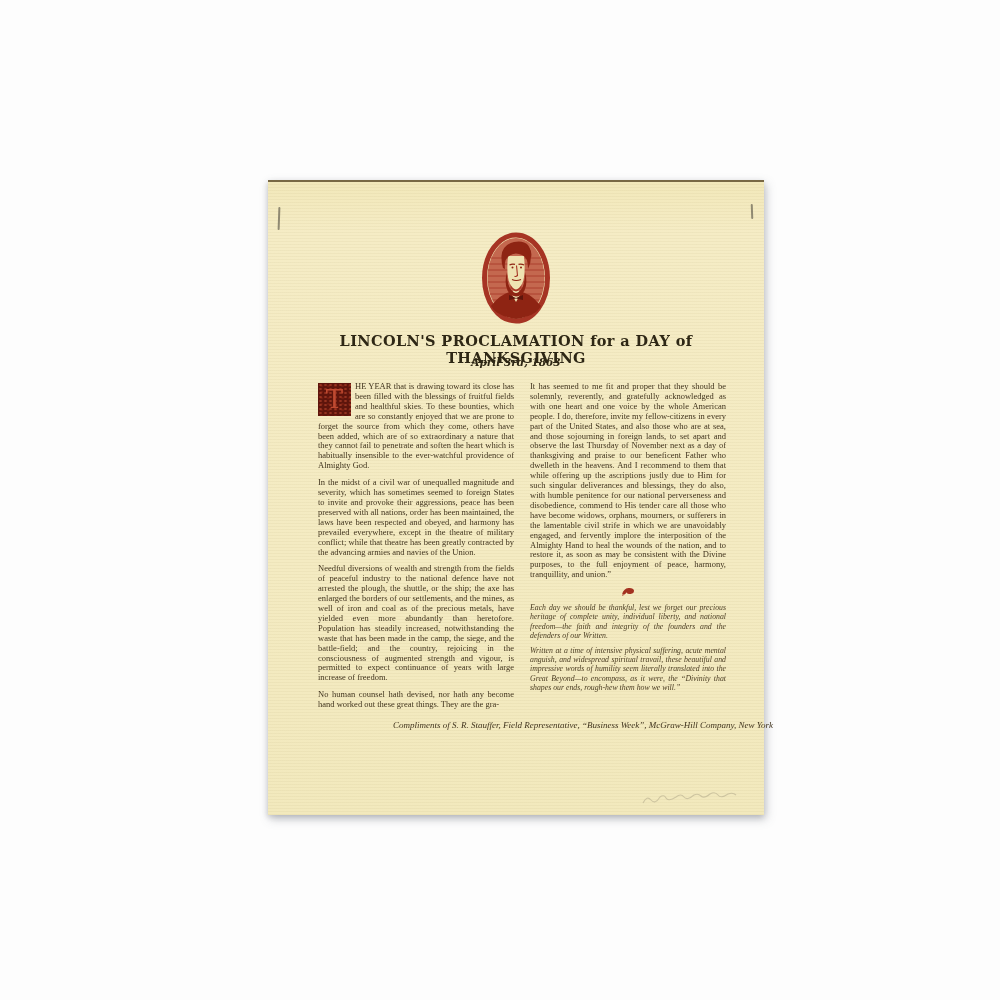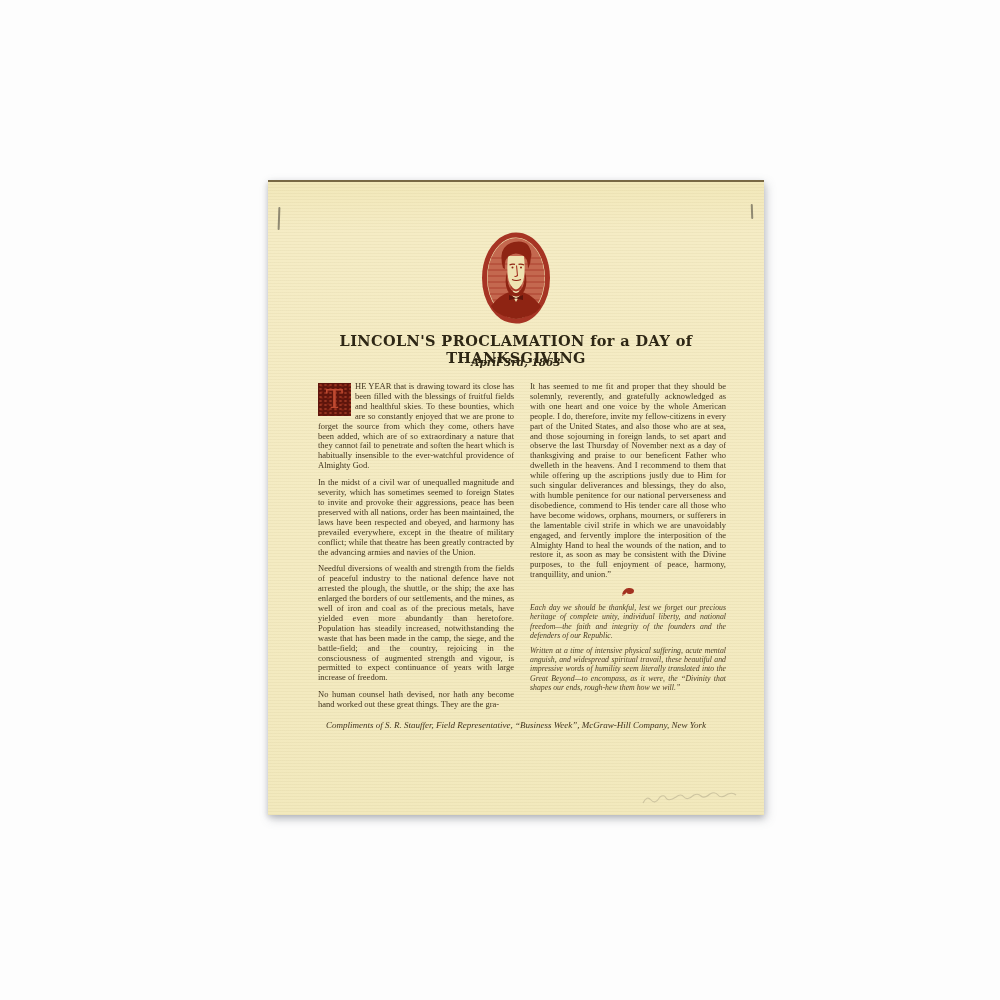--- a/index.html
+++ b/index.html
@@ -84,24 +84,25 @@
     font-style: italic;
     font-size: 7.8px !important;
     line-height: 9.2px !important;
     color: #4a3c22;
     margin-bottom: 6px !important;
   }
 
   
   .credit {
     position: absolute; top: 538px; left: 0; width: 100%;
-    text-align: center;
+    text-align: right;
     font-style: italic;
     font-size: 9px;
     color: #41341e;
+    padding-left: 9px;
   }
 
   
   .pencil { position: absolute; left: 372px; top: 610px; opacity: 0.75; }
 </style>
 </head>
 <body>
 
 <div class="stage">
   <div class="paper">
@@ -151,21 +152,21 @@
       </div>
 
       <div class="col">
         <p>It has seemed to me fit and proper that they should be solemnly, reverently, and gratefully acknowledged as with one heart and one voice by the whole American people.  I do, therefore, invite my fellow-citizens in every part of the United States, and also those who are at sea, and those sojourning in foreign lands, to set apart and observe the last Thursday of November next as a day of thanksgiving and praise to our beneficent Father who dwelleth in the heavens.  And I recommend to them that while offering up the ascriptions justly due to Him for such singular deliverances and blessings, they do also, with humble penitence for our national perverseness and disobedience, commend to His tender care all those who have become widows, orphans, mourners, or sufferers in the lamentable civil strife in which we are unavoidably engaged, and fervently implore the interposition of the Almighty Hand to heal the wounds of the nation, and to restore it, as soon as may be consistent with the Divine purposes, to the full enjoyment of peace, harmony, tranquillity, and union.”</p>
 
         <svg class="ornament" viewBox="0 0 14 9" width="14" height="9">
           <path d="M1 7.5 Q2.5 1.5 7.5 1 Q12.5 0.7 13 3.5 Q13.2 6.5 9.5 7 Q6.5 7.3 5.3 5.2 Q4.5 7.4 1 7.5 Z" fill="#a33120"></path>
           <path d="M5.3 5.2 Q3.5 7.8 1.2 8.6" stroke="#a33120" stroke-width="0.7" fill="none"></path>
         </svg>
 
-        <p class="note">Each day we should be thankful, lest we forget our precious heritage of complete unity, individual liberty, and national freedom—the faith and integrity of the founders and the defenders of our Republic.</p>
+        <p class="note">Each day we should be thankful, lest we forget our precious heritage of complete unity, individual liberty, and national freedom—the faith and integrity of the founders and the defenders of our Written.</p>
         <p class="note">Written at a time of intensive physical suffering, acute mental anguish, and widespread spiritual travail, these beautiful and impressive words of humility seem literally translated into the Great Beyond—to encompass, as it were, the “Divinity that shapes our ends, rough-hew them how we will.”</p>
       </div>
     </div>
 
     <div class="credit">Compliments of S. R. Stauffer, Field Representative, “Business Week”, McGraw-Hill Company, New York</div>
 
     <svg class="pencil" width="110" height="16" viewBox="0 0 110 16">
       <path d="M3 11 q4 -8 8 -3 t9 -3 q4 -3 6 1 t10 -1 q5 -4 8 0 t10 -2 q4 -2 7 1 t9 -2 q5 -3 8 1 t10 -1 q5 -2 8 1" stroke="#b7ae8e" stroke-width="1.1" fill="none" opacity="0.8"></path>
     </svg>
 

